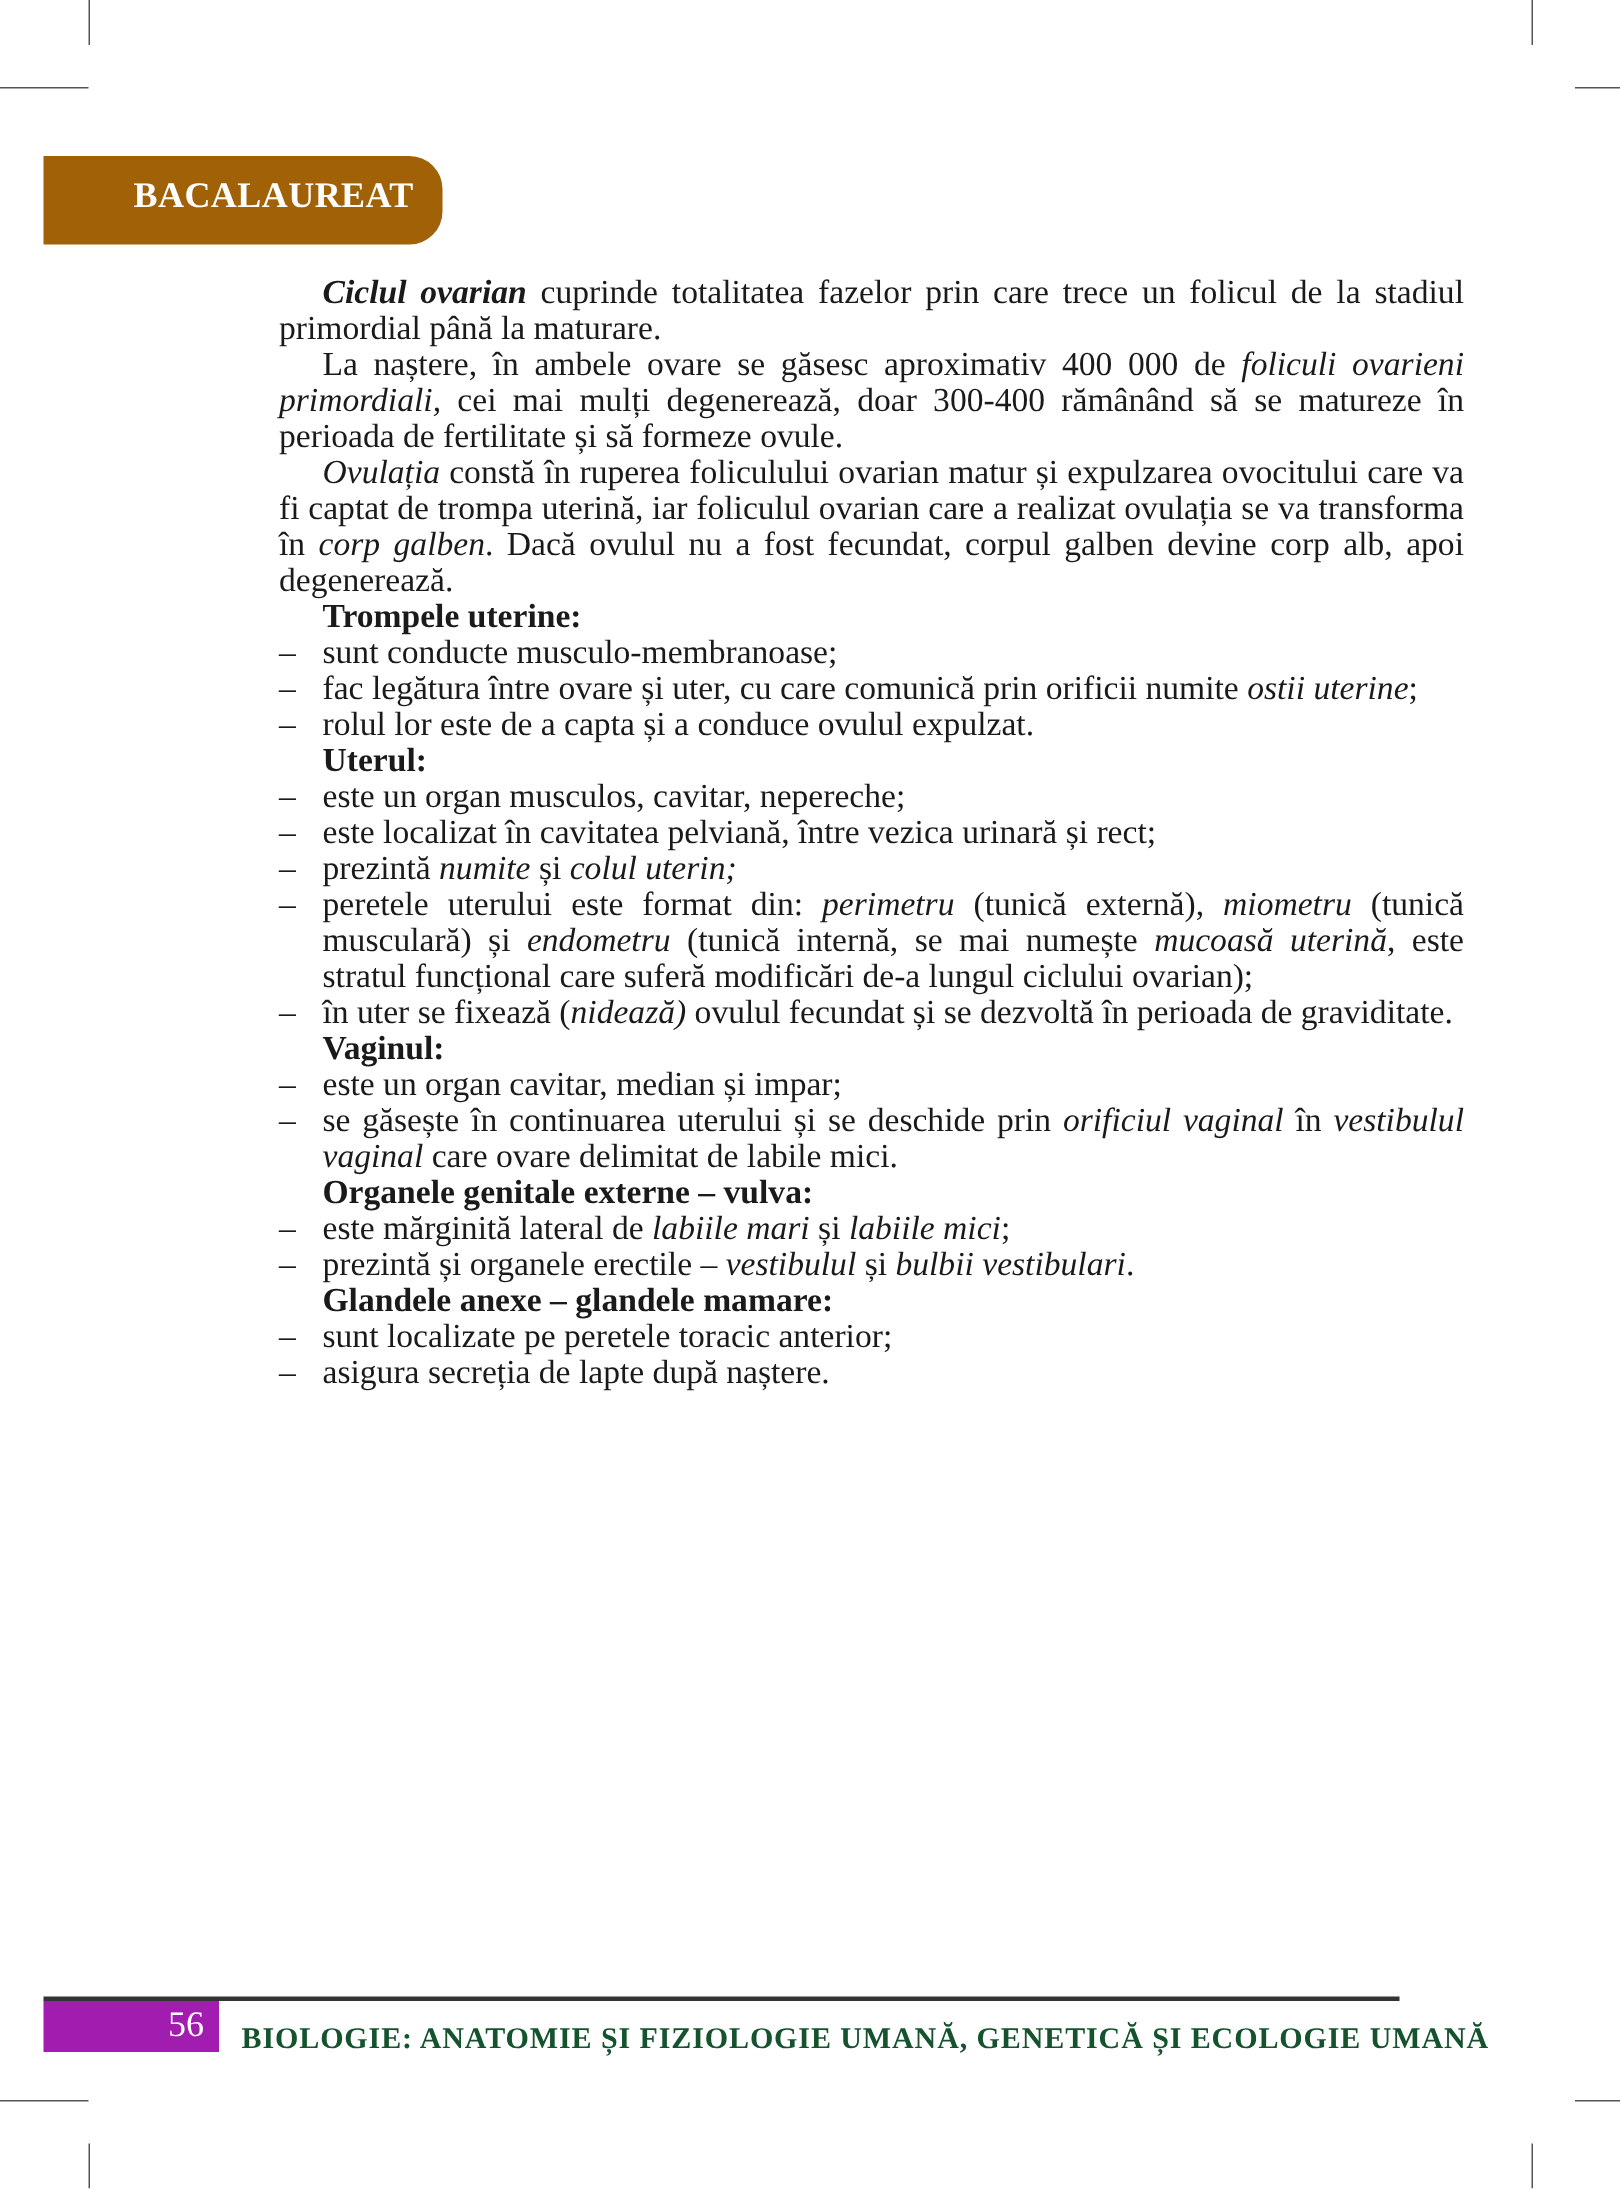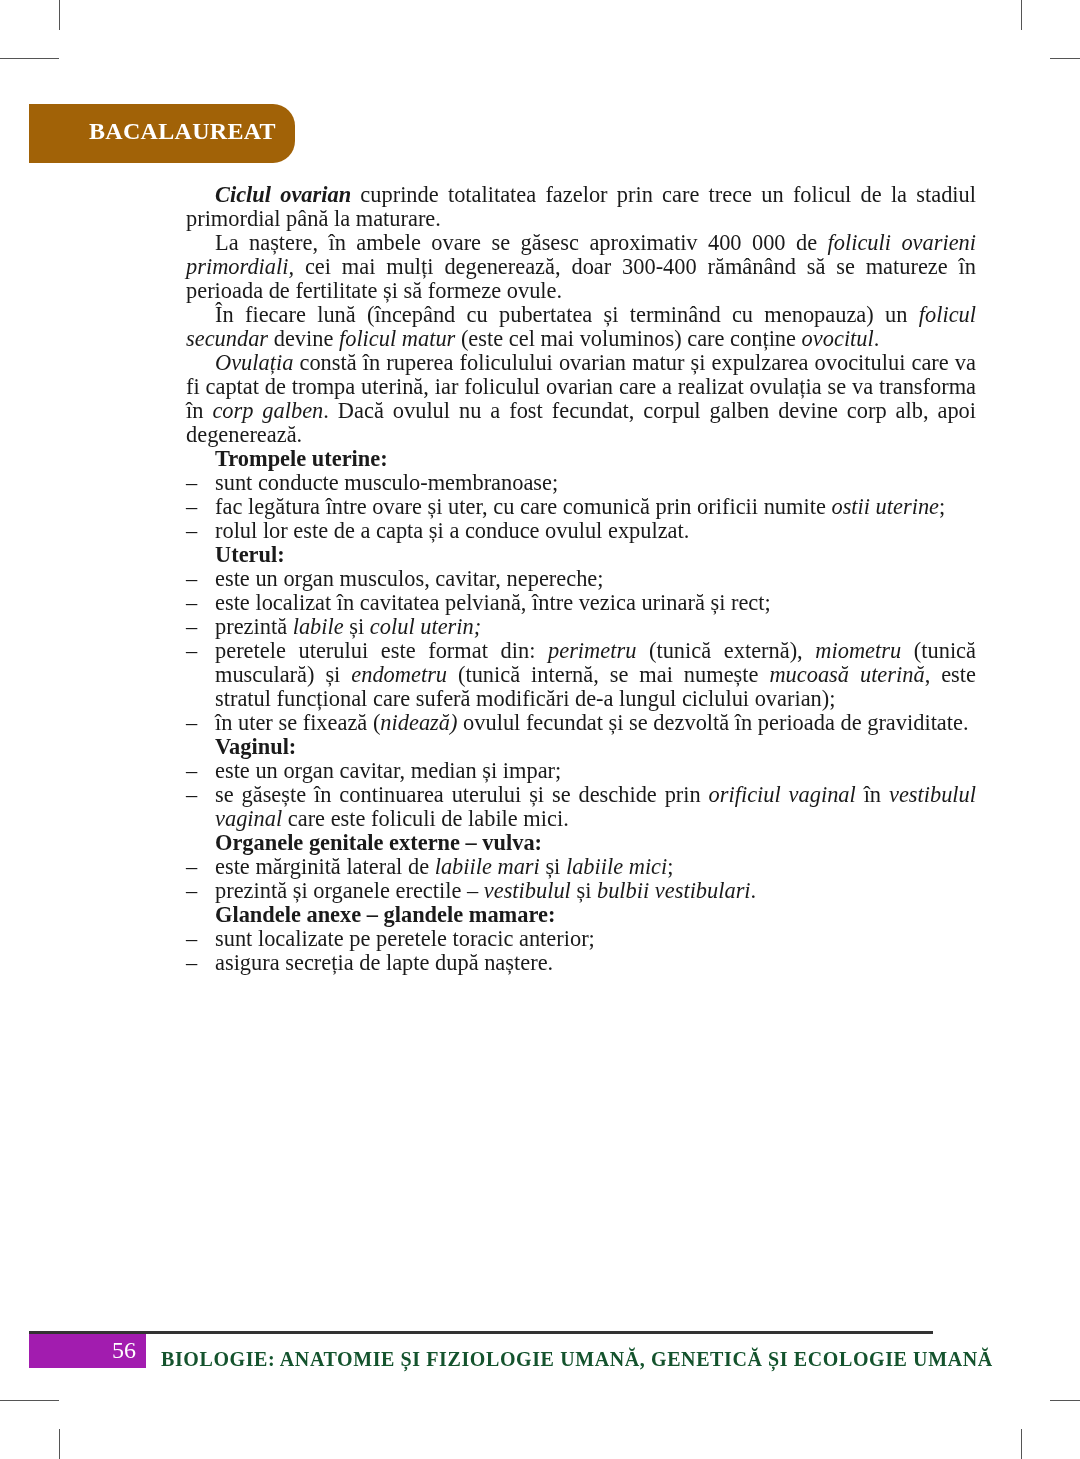--- a/index.html
+++ b/index.html
@@ -39,42 +39,41 @@
 <div class="crop h" style="left:1050px; top:1400px;"></div>
 
 <div class="tag">
   <span>BACALAUREAT</span>
 </div>
 
 <div class="content">
   <div id="paras">
       <p class="p"><b><i>Ciclul ovarian</i></b><span> cuprinde totalitatea fazelor prin care trece un folicul de la stadiul primordial până la maturare.</span></p>
       <p class="p"><span>La naștere, în ambele ovare se găsesc aproximativ 400 000 de </span><i>foliculi ovarieni primordiali,</i><span> cei mai mulți degenerează, doar 300-400 rămânând să se matureze în perioada de fertilitate și să formeze ovule.</span></p>
-      <p class="p"><span>În fiecare lună (începând cu pubertatea și terminând cu menopauza) un </span><i>folicul secundar</i><span> devine </span><i>folicul matur</i><span> (este cel mai voluminos) care conține </span><i>ovocitul</i><span>.</span></p>
       <p class="p"><i>Ovulația</i><span> constă în ruperea foliculului ovarian matur și expulzarea ovocitului care va fi captat de trompa uterină, iar foliculul ovarian care a realizat ovulația se va transforma în </span><i>corp galben</i><span>. Dacă ovulul nu a fost fecundat, corpul galben devine corp alb, apoi degenerează.</span></p>
     </div>
   <div id="sections">
       <div class="h">Trompele uterine:</div>
       <ul class="dash">
         <li><span class="bullet">–</span><span>sunt conducte musculo-membranoase;</span></li>
         <li><span class="bullet">–</span><span>fac legătura între ovare și uter, cu care comunică prin orificii numite </span><i>ostii uterine</i><span>;</span></li>
         <li><span class="bullet">–</span><span>rolul lor este de a capta și a conduce ovulul expulzat.</span></li>
       </ul>
       <div class="h">Uterul:</div>
       <ul class="dash">
         <li><span class="bullet">–</span><span>este un organ musculos, cavitar, nepereche;</span></li>
         <li><span class="bullet">–</span><span>este localizat în cavitatea pelviană, între vezica urinară și rect;</span></li>
-        <li><span class="bullet">–</span><span>prezintă </span><i>labile</i><span> și </span><i>colul uterin;</i></li>
+        <li><span class="bullet">–</span><span>prezintă </span><i>numite</i><span> și </span><i>colul uterin;</i></li>
         <li><span class="bullet">–</span><span>peretele uterului este format din: </span><i>perimetru</i><span> (tunică externă), </span><i>miometru</i><span> (tunică musculară) și </span><i>endometru</i><span> (tunică internă, se mai numește </span><i>mucoasă uterină</i><span>, este stratul funcțional care suferă modificări de-a lungul ciclului ovarian);</span></li>
         <li><span class="bullet">–</span><span>în uter se fixează (</span><i>nidează)</i><span> ovulul fecundat și se dezvoltă în perioada de graviditate.</span></li>
       </ul>
       <div class="h">Vaginul:</div>
       <ul class="dash">
         <li><span class="bullet">–</span><span>este un organ cavitar, median și impar;</span></li>
-        <li><span class="bullet">–</span><span>se găsește în continuarea uterului și se deschide prin </span><i>orificiul vaginal</i><span> în </span><i>vestibulul vaginal</i><span> care este foliculi de labile mici.</span></li>
+        <li><span class="bullet">–</span><span>se găsește în continuarea uterului și se deschide prin </span><i>orificiul vaginal</i><span> în </span><i>vestibulul vaginal</i><span> care ovare delimitat de labile mici.</span></li>
       </ul>
       <div class="h">Organele genitale externe – vulva:</div>
       <ul class="dash">
         <li><span class="bullet">–</span><span>este mărginită lateral de </span><i>labiile mari</i><span> și </span><i>labiile mici</i><span>;</span></li>
         <li><span class="bullet">–</span><span>prezintă și organele erectile – </span><i>vestibulul</i><span> și </span><i>bulbii vestibulari</i><span>.</span></li>
       </ul>
       <div class="h">Glandele anexe – glandele mamare:</div>
       <ul class="dash">
         <li><span class="bullet">–</span><span>sunt localizate pe peretele toracic anterior;</span></li>
         <li><span class="bullet">–</span><span>asigura secreția de lapte după naștere.</span></li>

